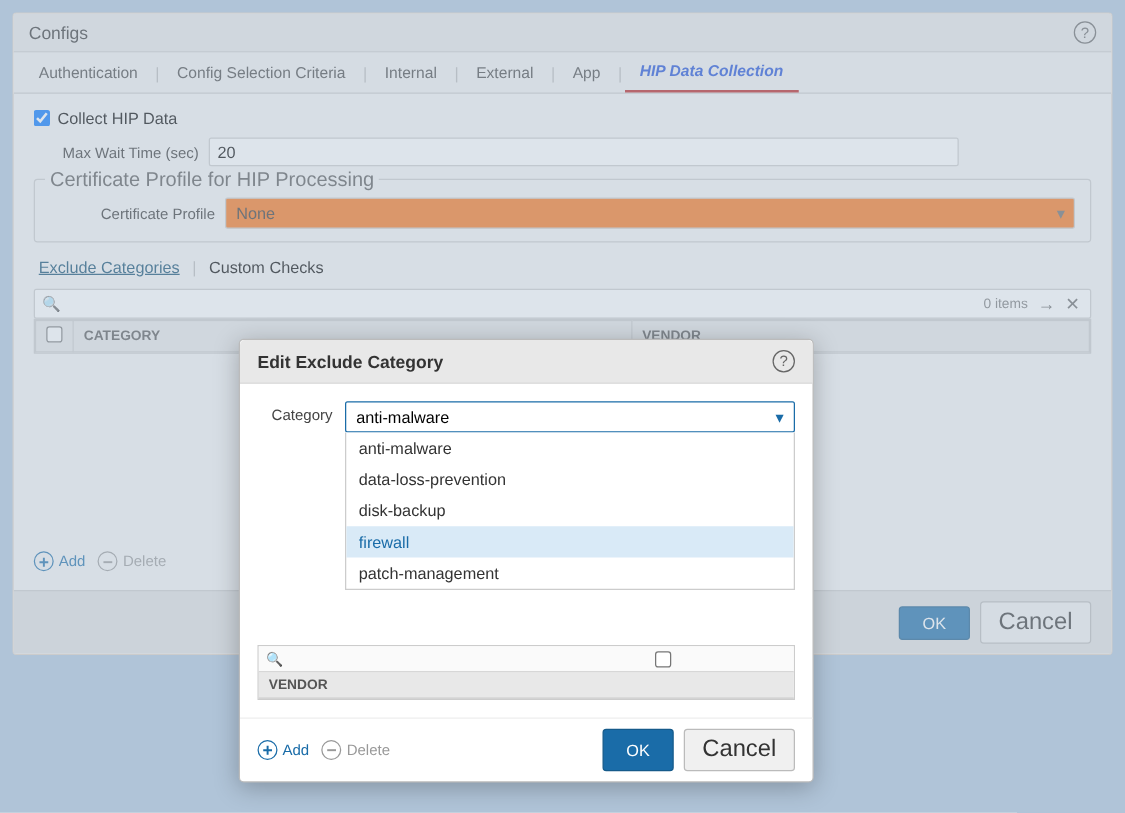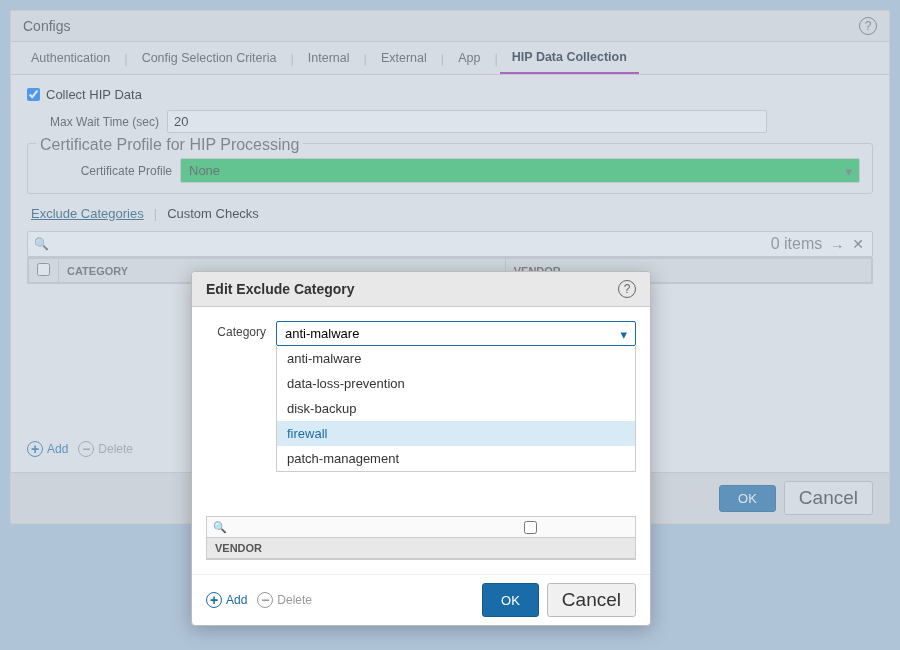--- a/index.html
+++ b/index.html
@@ -56,23 +56,24 @@
       gap: 0;
     }
     .tab {
       padding: 8px 12px;
       cursor: pointer;
       color: #444;
       font-size: 12.5px;
       white-space: nowrap;
     }
     .tab.active {
-      color: #0f172a;
-      border-bottom: 2px solid #a21caf;
+      color: #1d4ed8;
+      border-bottom: 2px solid #b91c1c;
       font-weight: 600;
+      font-style: italic;
     }
     .tab-sep {
       color: #bbb;
       padding: 0 2px;
     }
 
     
     .content-area {
       padding: 12px 16px;
     }
@@ -143,21 +144,21 @@
     }
     .sub-tab.active {
       color: #0c4a6e;
       text-decoration: underline;
     }
     .sub-tab-sep {
       color: #bbb;
       margin: 0 6px;
     }
     .items-count {
-      font-size: 16px;
+      font-size: 11px;
       color: #777;
       margin-right: 6px;
     }
     .arrow-icon, .clear-icon {
       cursor: pointer;
       color: #666;
       font-size: 14px;
       padding: 0 2px;
     }
 
@@ -378,21 +379,21 @@
     }
 
     
     .cert-select {
       width: 100%;
       border: 1px solid #ccc;
       border-radius: 2px;
       padding: 4px 28px 4px 8px;
       font-size: 13px;
       appearance: none;
-      background: #22c55e;
+      background: #f97316;
       color: #333;
       cursor: pointer;
     }
     .search-icon-svg {
       font-size: 12px;
       color: #888;
       margin-right: 4px;
     }
   </style>
 </head>

